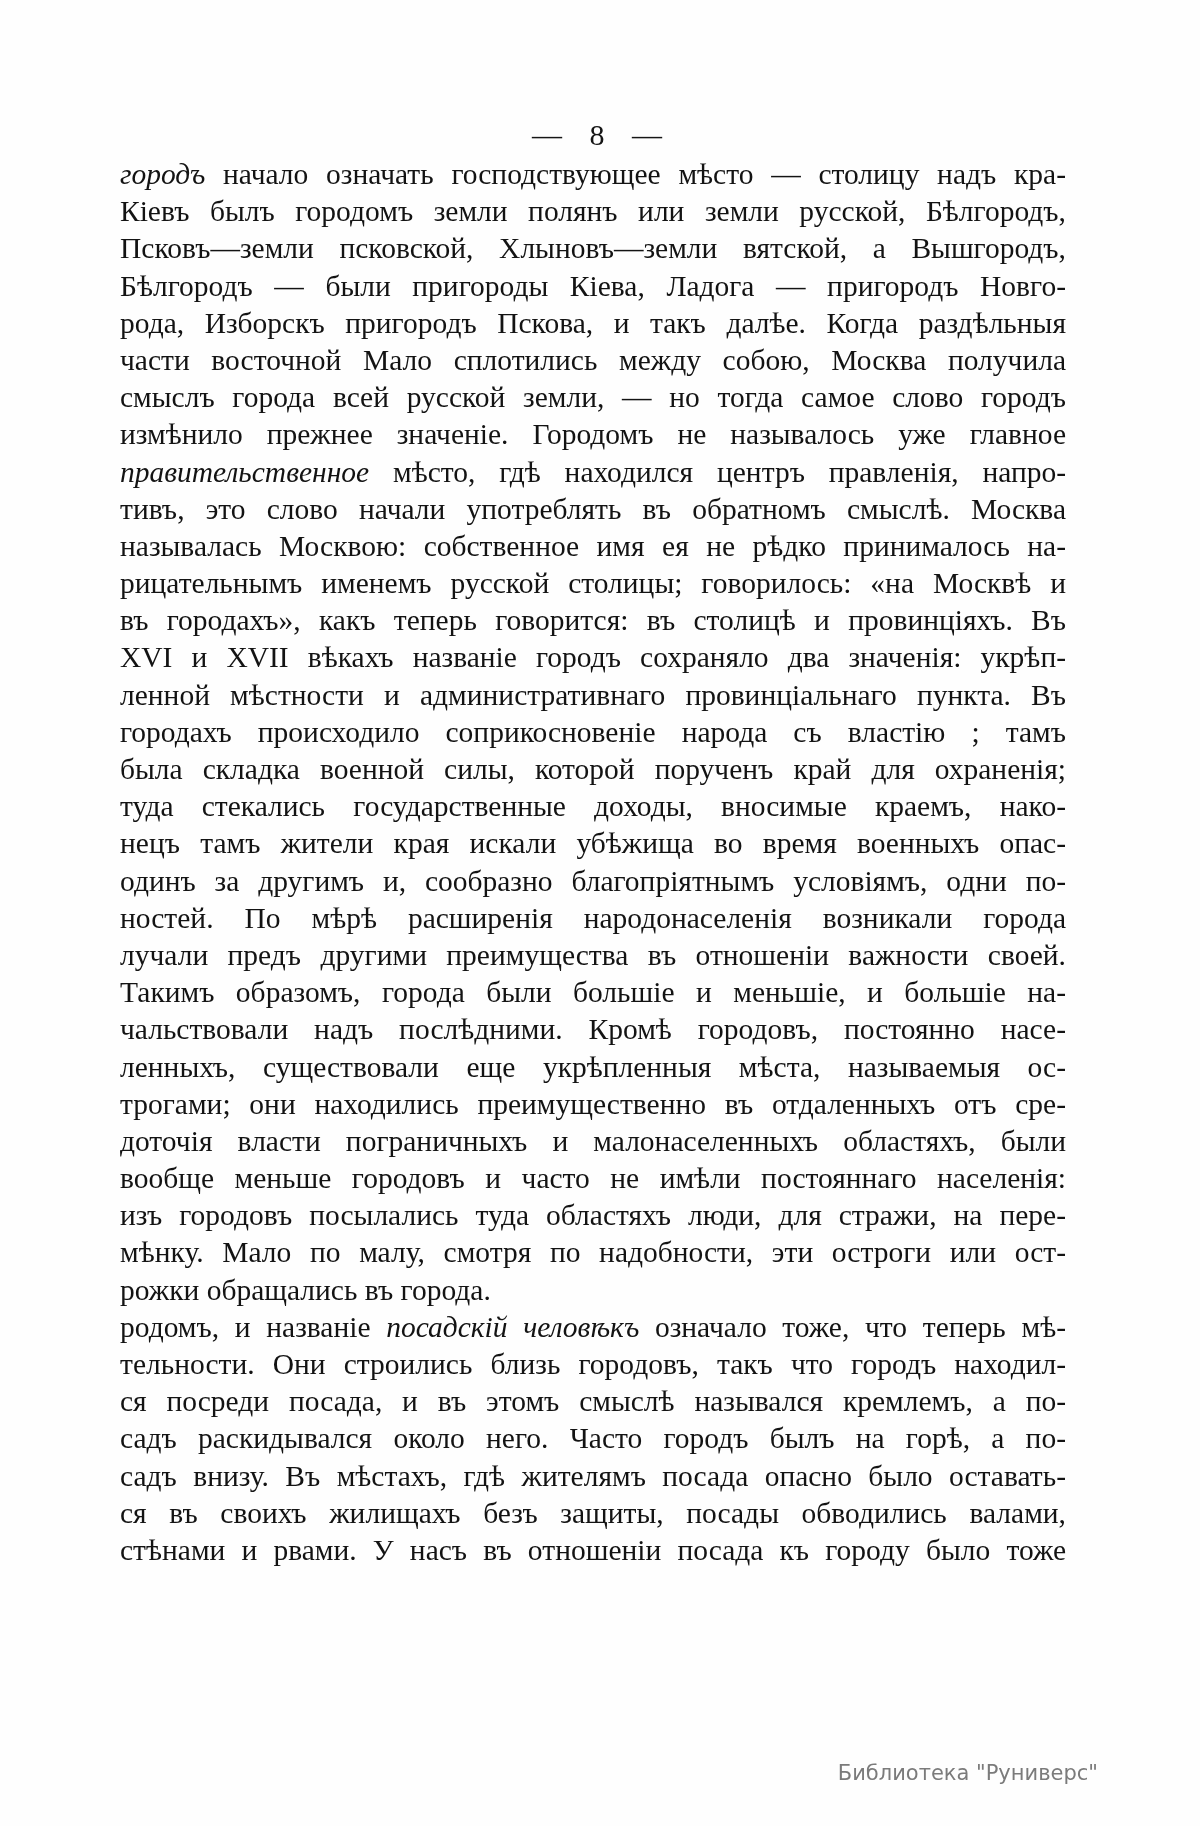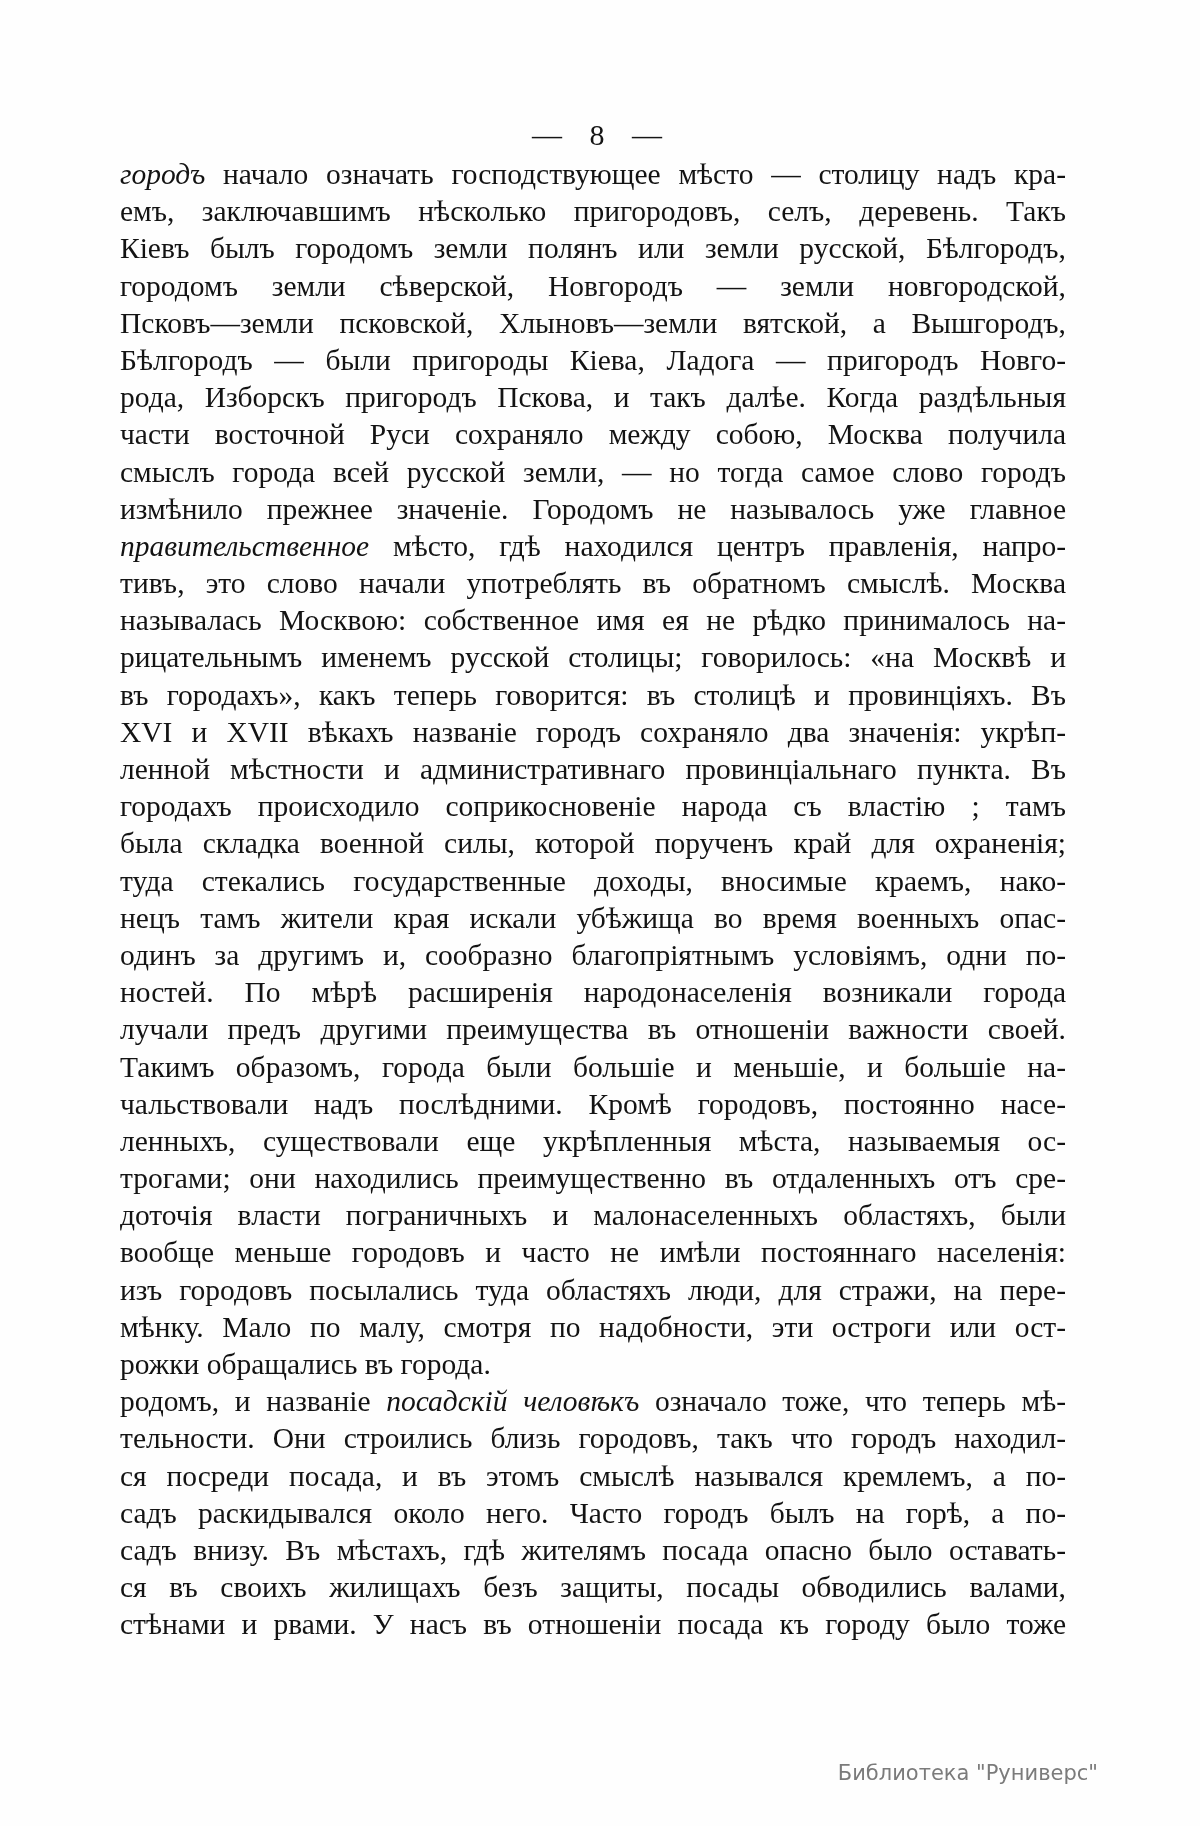--- a/index.html
+++ b/index.html
@@ -62,27 +62,25 @@
   }
 </style>
 </head>
 <body>
 
 <div class="page">
   <div class="pagenum">— 8 —</div>
 
   <div class="textblock">
       <div class="line"><span class="italic">городъ</span><span> начало означать господствующее мѣсто — столицу надъ кра-</span></div>
-      <div class="line"><span>емъ, заключавшимъ нѣсколько пригородовъ, селъ, деревень. Такъ</span></div>
       <div class="line"><span>Кіевъ былъ городомъ земли полянъ или земли русской, Бѣлгородъ,</span></div>
-      <div class="line"><span>городомъ земли сѣверской, Новгородъ — земли новгородской,</span></div>
       <div class="line"><span>Псковъ—земли псковской, Хлыновъ—земли вятской, а Вышгородъ,</span></div>
       <div class="line"><span>Бѣлгородъ — были пригороды Кіева, Ладога — пригородъ Новго-</span></div>
       <div class="line"><span>рода, Изборскъ пригородъ Пскова, и такъ далѣе. Когда раздѣльныя</span></div>
-      <div class="line"><span>части восточной Руси сохраняло между собою, Москва получила</span></div>
+      <div class="line"><span>части восточной Мало сплотились между собою, Москва получила</span></div>
       <div class="line"><span>смыслъ города всей русской земли, — но тогда самое слово городъ</span></div>
       <div class="line"><span>измѣнило прежнее значеніе. Городомъ не называлось уже главное</span></div>
       <div class="line"><span class="italic">правительственное</span><span> мѣсто, гдѣ находился центръ правленія, напро-</span></div>
       <div class="line"><span>тивъ, это слово начали употреблять въ обратномъ смыслѣ. Москва</span></div>
       <div class="line"><span>называлась Москвою: собственное имя ея не рѣдко принималось на-</span></div>
       <div class="line"><span>рицательнымъ именемъ русской столицы; говорилось: «на Москвѣ и</span></div>
       <div class="line"><span>въ городахъ», какъ теперь говорится: въ столицѣ и провинціяхъ. Въ</span></div>
       <div class="line"><span>XVI и XVII вѣкахъ названіе городъ сохраняло два значенія: укрѣп-</span></div>
       <div class="line"><span>ленной мѣстности и административнаго провинціальнаго пункта. Въ</span></div>
       <div class="line"><span>городахъ происходило соприкосновеніе народа съ властію ; тамъ</span></div>

